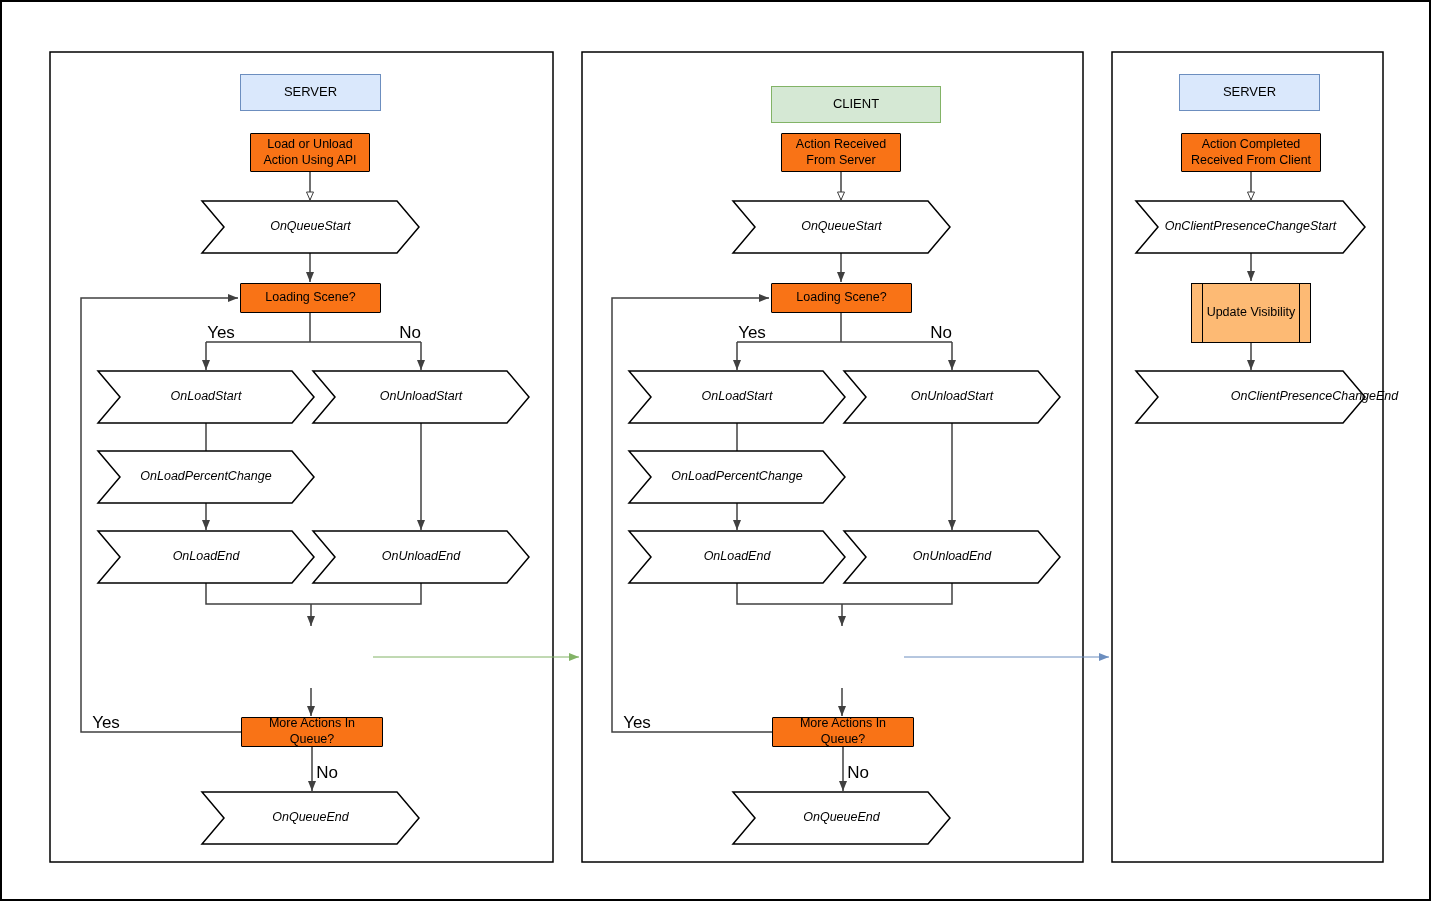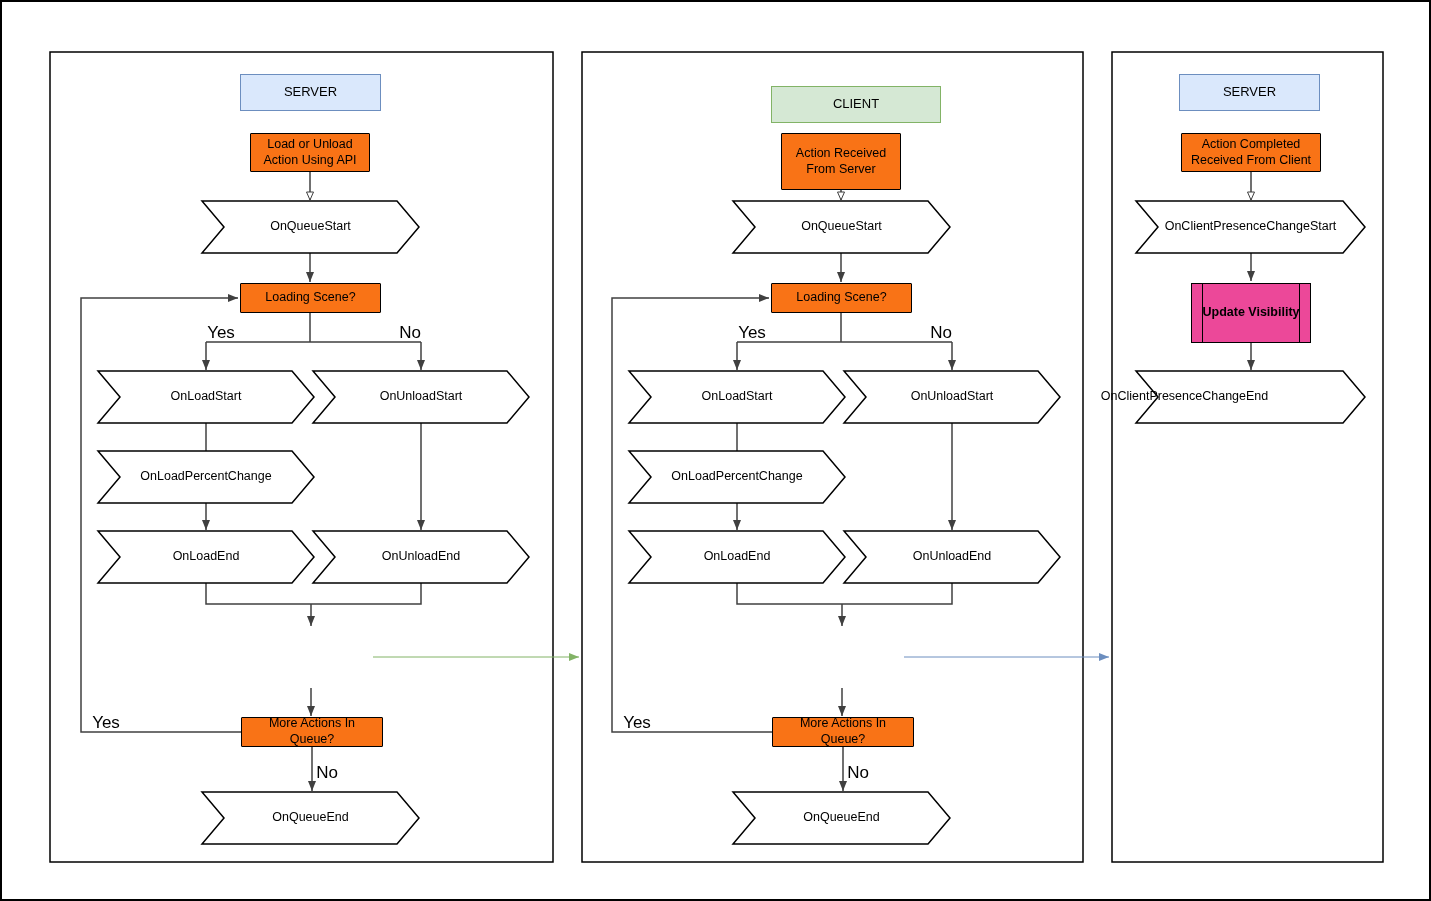--- a/index.html
+++ b/index.html
@@ -14,34 +14,33 @@
     overflow:hidden;
   }
   .layer{position:absolute;left:0;top:0;width:1431px;height:901px;}
   .node{
     position:absolute;
     display:flex;align-items:center;justify-content:center;
     text-align:center;
     font-size:12.5px;line-height:1.25;
     box-sizing:border-box;
   }
-  .lbl{pointer-events:none;}
+  .lbl{pointer-events:none;font-style:italic;}
   .box{
     background:#f97316;border:1.5px solid #000;border-radius:1px;
     padding:2px 4px;
   }
   .header{
     border:1px solid;font-size:13px;
   }
   .header.blue{background:#dae8fc;border-color:#6c8ebf;}
   .header.green{background:#d5e8d4;border-color:#82b366;}
   .subprocess{
-    background:#ec4899;border:1.5px solid #000;
+    background:#fdba74;border:1.5px solid #000;
     padding:2px 0;
-    font-weight:bold;
   }
   .subprocess::before,.subprocess::after{
     content:"";position:absolute;top:0;bottom:0;width:0;
   }
   .subprocess::before{left:10px;border-left:1.5px solid #000;}
   .subprocess::after{right:10px;border-right:1.5px solid #000;}
   .tag{font-size:17px;}
 </style>
 </head>
 <body>
@@ -124,34 +123,34 @@
   <div class="node lbl" style="left:311px;top:369px;width:216px;height:52px">OnUnloadStart</div>
   <div class="node lbl" style="left:96px;top:449px;width:216px;height:52px">OnLoadPercentChange</div>
   <div class="node lbl" style="left:96px;top:529px;width:216px;height:52px">OnLoadEnd</div>
   <div class="node lbl" style="left:311px;top:529px;width:216px;height:52px">OnUnloadEnd</div>
   <div class="node box" style="left:239px;top:715px;width:142px;height:30px">More Actions In Queue?</div>
   <div class="node tag" style="left:84px;top:712px;width:40px;height:17px">Yes</div>
   <div class="node tag" style="left:305px;top:762px;width:40px;height:17px">No</div>
   <div class="node lbl" style="left:200px;top:790px;width:217px;height:52px">OnQueueEnd</div>
 
   <div class="node header green" style="left:769px;top:84px;width:170px;height:37px">CLIENT</div>
-  <div class="node box" style="left:779px;top:131px;width:120px;height:57px">Action Received From Server</div>
+  <div class="node box" style="left:779px;top:131px;width:120px;height:39px">Action Received From Server</div>
   <div class="node lbl" style="left:731px;top:199px;width:217px;height:52px">OnQueueStart</div>
   <div class="node box" style="left:769px;top:281px;width:141px;height:30px">Loading Scene?</div>
   <div class="node tag" style="left:727px;top:322px;width:46px;height:17px">Yes</div>
   <div class="node tag" style="left:916px;top:322px;width:46px;height:17px">No</div>
   <div class="node lbl" style="left:627px;top:369px;width:216px;height:52px">OnLoadStart</div>
   <div class="node lbl" style="left:842px;top:369px;width:216px;height:52px">OnUnloadStart</div>
   <div class="node lbl" style="left:627px;top:449px;width:216px;height:52px">OnLoadPercentChange</div>
   <div class="node lbl" style="left:627px;top:529px;width:216px;height:52px">OnLoadEnd</div>
   <div class="node lbl" style="left:842px;top:529px;width:216px;height:52px">OnUnloadEnd</div>
   <div class="node box" style="left:770px;top:715px;width:142px;height:30px">More Actions In Queue?</div>
   <div class="node tag" style="left:615px;top:712px;width:40px;height:17px">Yes</div>
   <div class="node tag" style="left:836px;top:762px;width:40px;height:17px">No</div>
   <div class="node lbl" style="left:731px;top:790px;width:217px;height:52px">OnQueueEnd</div>
 
   <div class="node header blue" style="left:1177px;top:72px;width:141px;height:37px">SERVER</div>
   <div class="node lbl" style="left:1134px;top:199px;width:229px;height:52px">OnClientPresenceChangeStart</div>
   <div class="node box" style="left:1179px;top:131px;width:140px;height:39px">Action Completed Received From Client</div>
   <div class="node subprocess" style="left:1189px;top:281px;width:120px;height:60px">Update Visibility</div>
-  <div class="node lbl" style="left:1068px;top:369px;width:229px;height:52px">OnClientPresenceChangeEnd</div>
+  <div class="node lbl" style="left:1198px;top:369px;width:229px;height:52px">OnClientPresenceChangeEnd</div>
 
 </div>
 
 </body></html>

